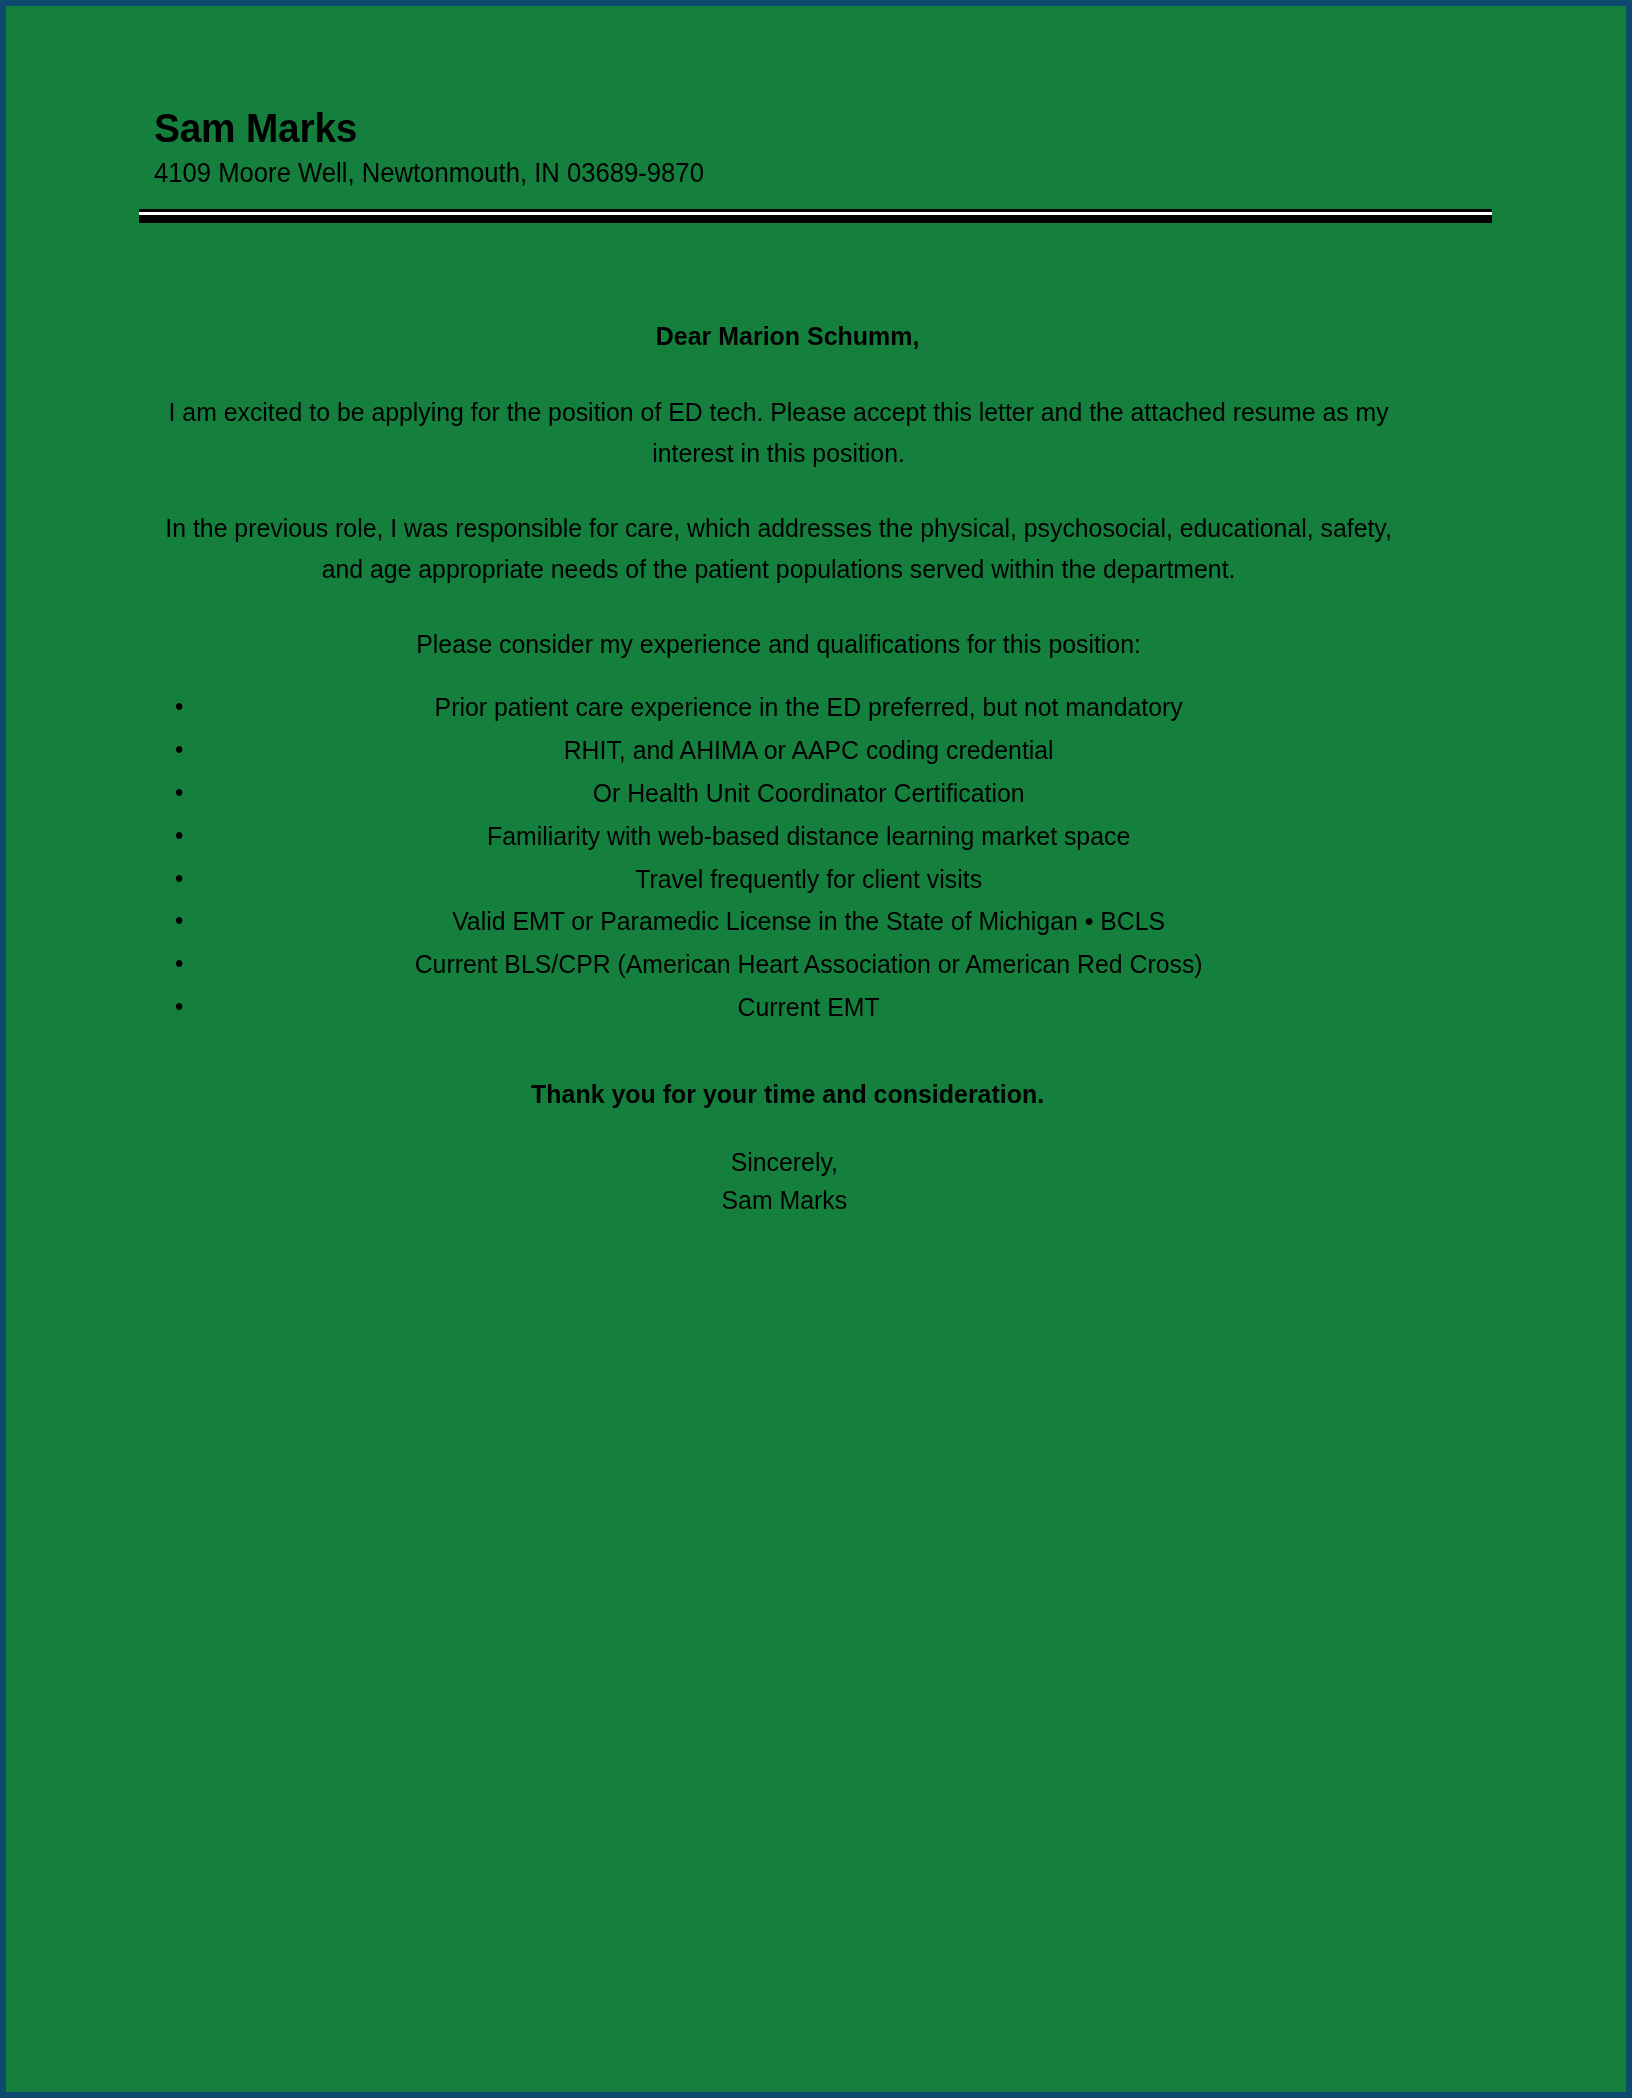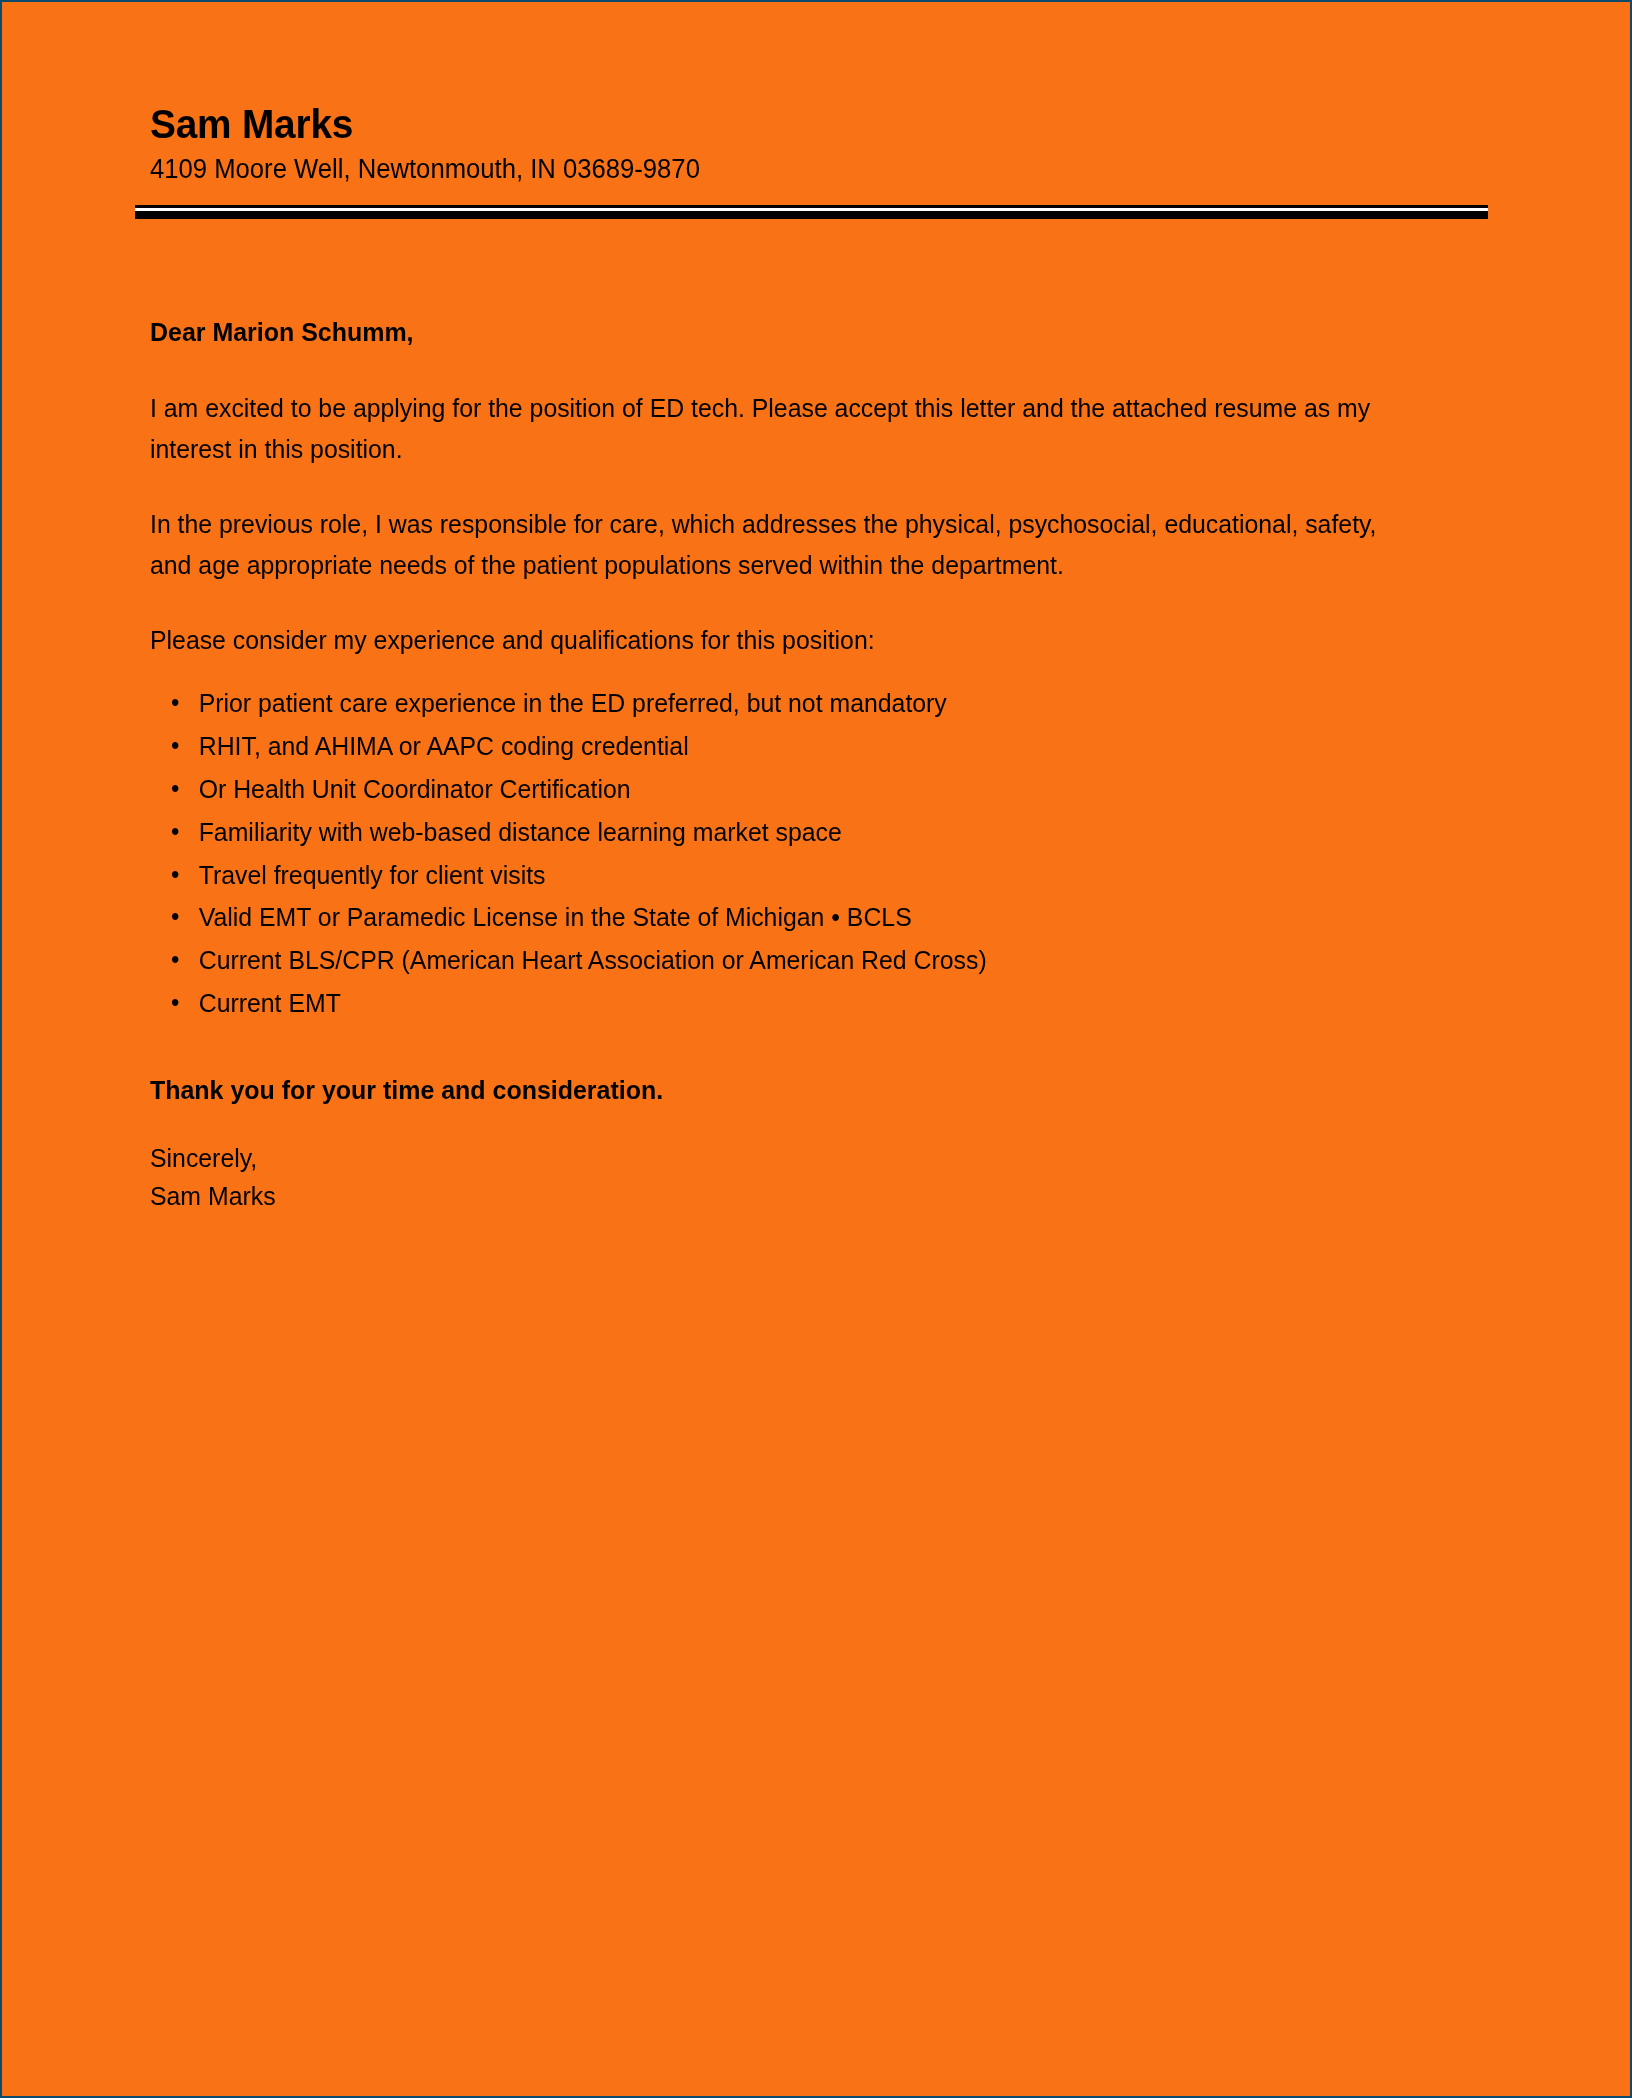--- a/index.html
+++ b/index.html
@@ -7,24 +7,24 @@
     padding: 0;
     background: #ffffff;
   }
   body {
     font-family: "Liberation Sans", sans-serif;
   }
   .page {
     position: relative;
     width: 1632px;
     height: 2098px;
-    background: #f97316;
+    background: #15803d;
     box-sizing: border-box;
     overflow: hidden;
-    border: 2px solid #0c4a6e;
+    border: 6px solid #0c4a6e;
   }
   .sheet {
     position: absolute;
     left: 0;
     top: 0;
     width: 1632px;
     height: 2098px;
     padding: 0;
     box-sizing: border-box;
   }
@@ -78,20 +78,21 @@
     background: #000000;
     width: 100%;
   }
 
   
   .body-block {
     position: absolute;
     left: 148px;
     top: 313px;
     width: 1320px;
+    text-align: center;
   }
   .salutation {
     font-size: 26px;
     font-weight: bold;
     color: #000000;
     line-height: 1.35;
     margin: 0 0 38px 0;
     transform: scaleX(0.96);
     transform-origin: left center;
   }

